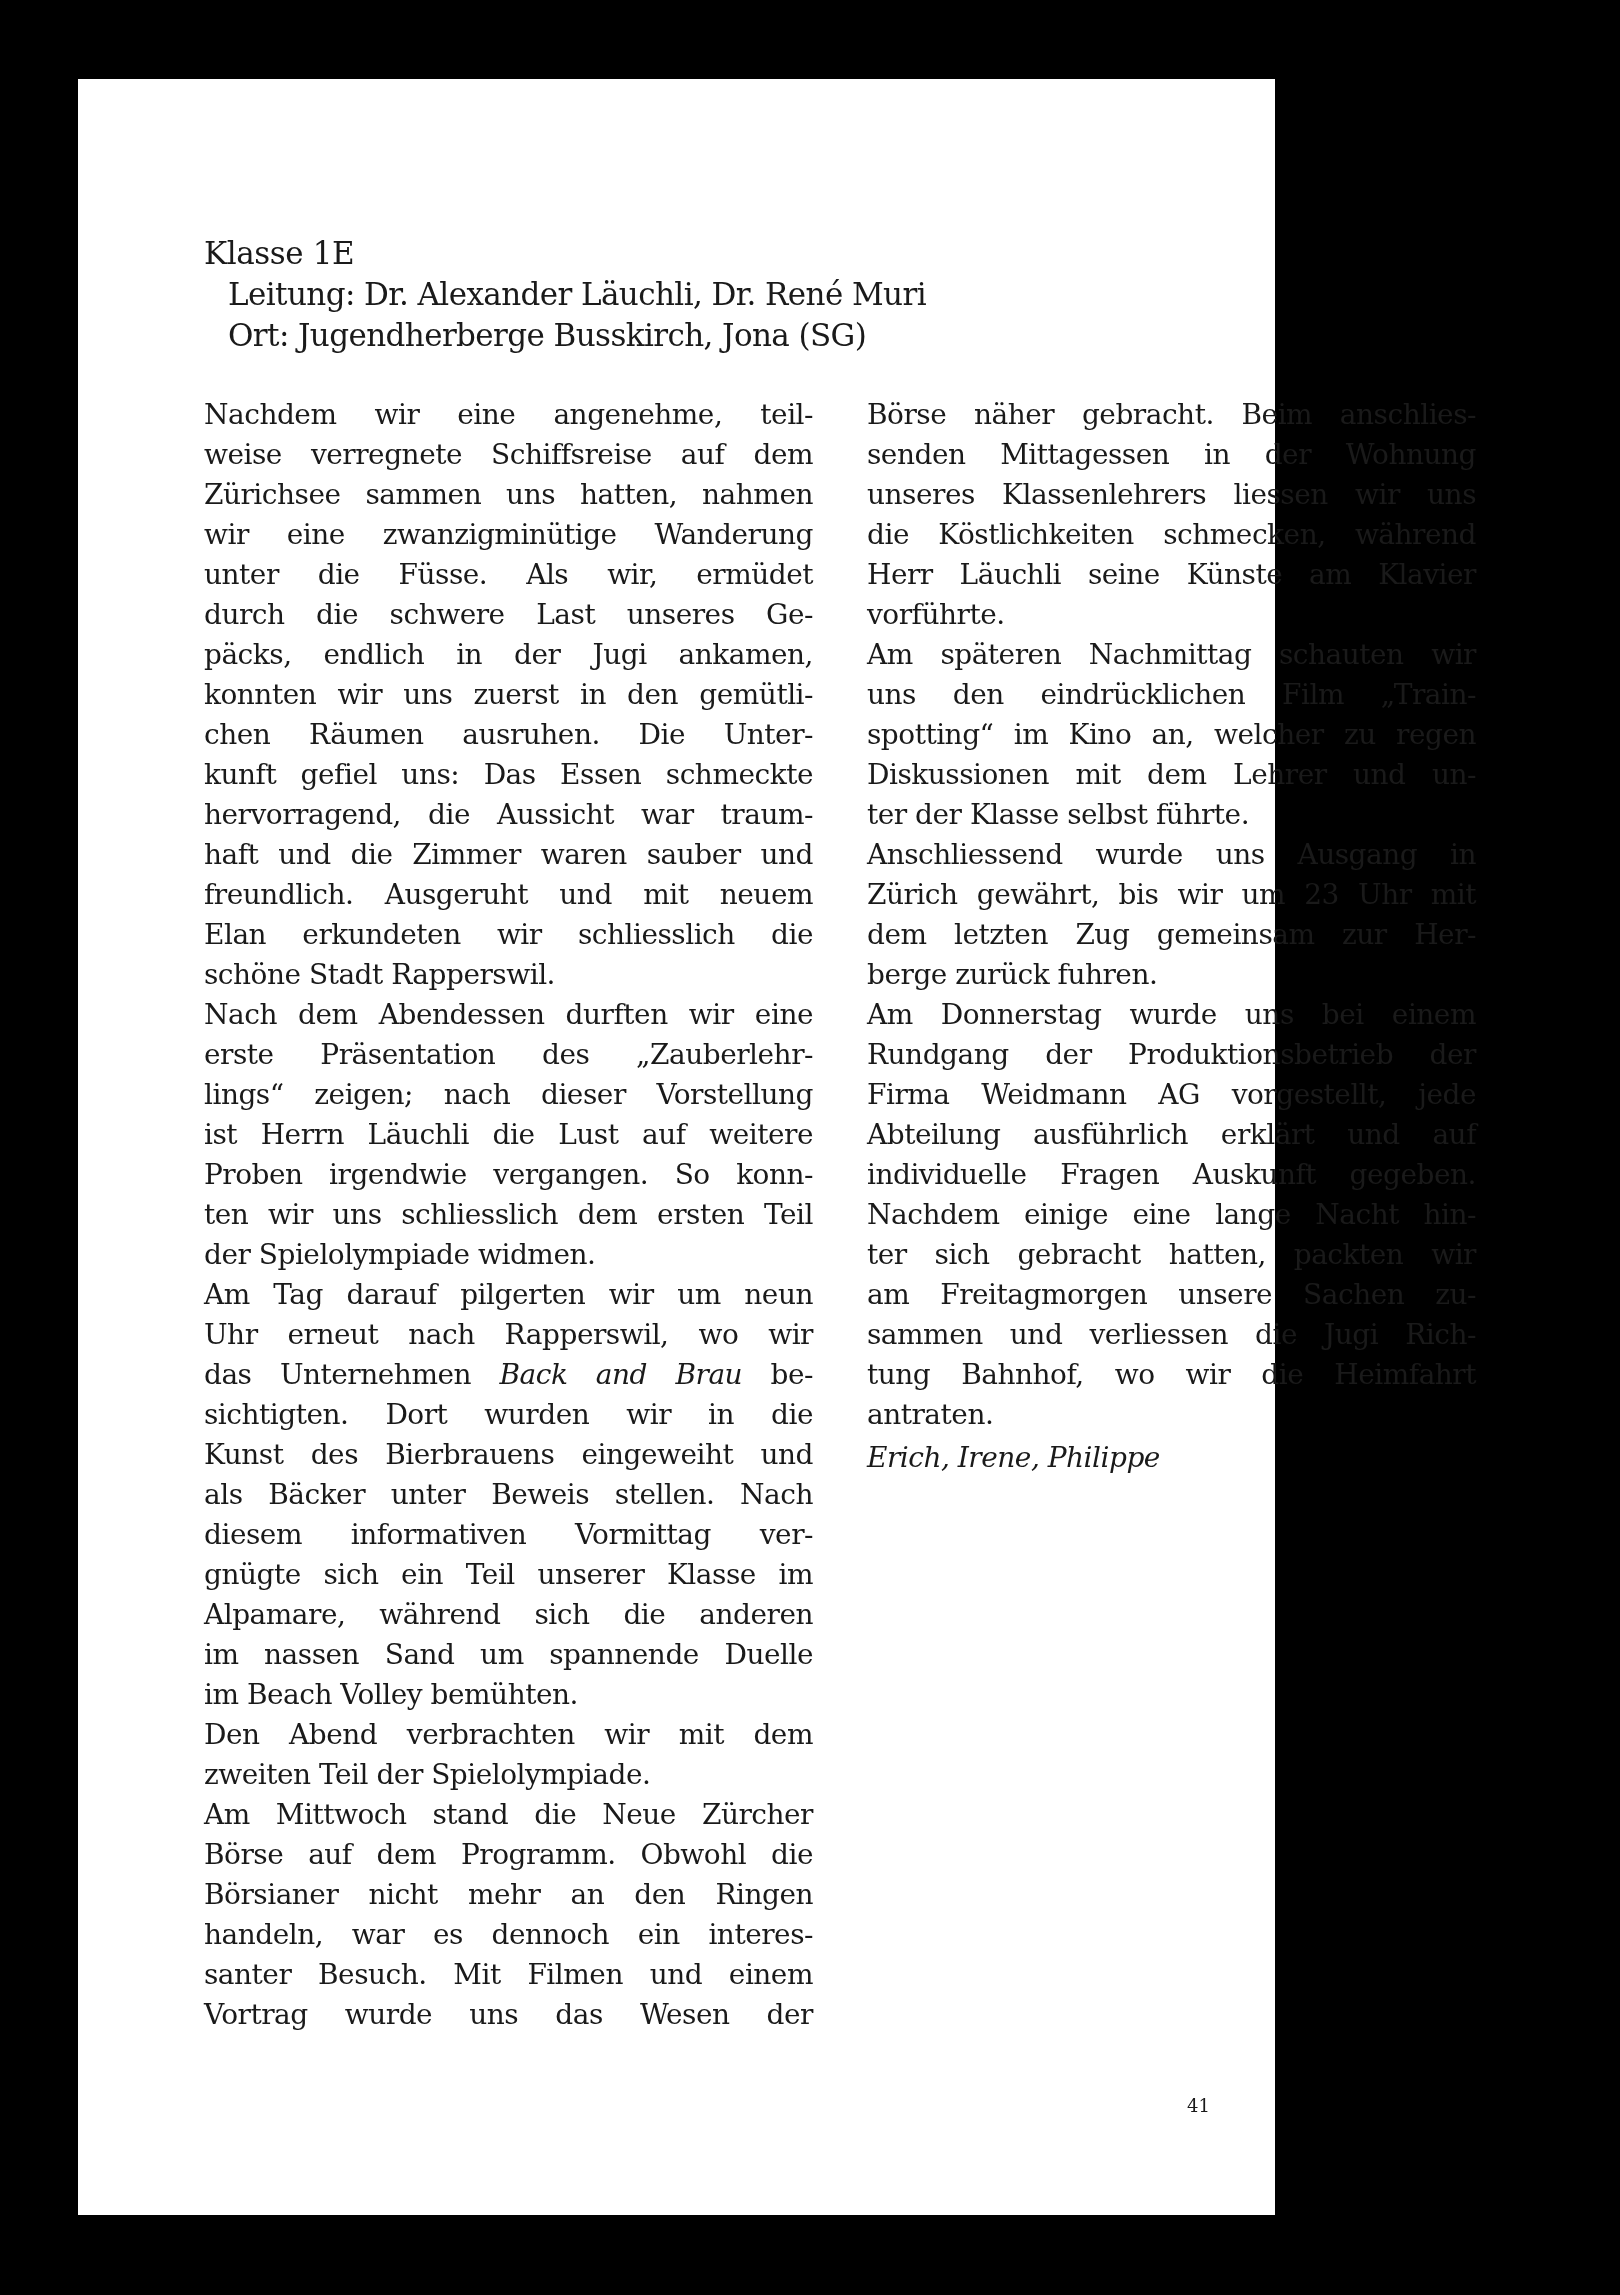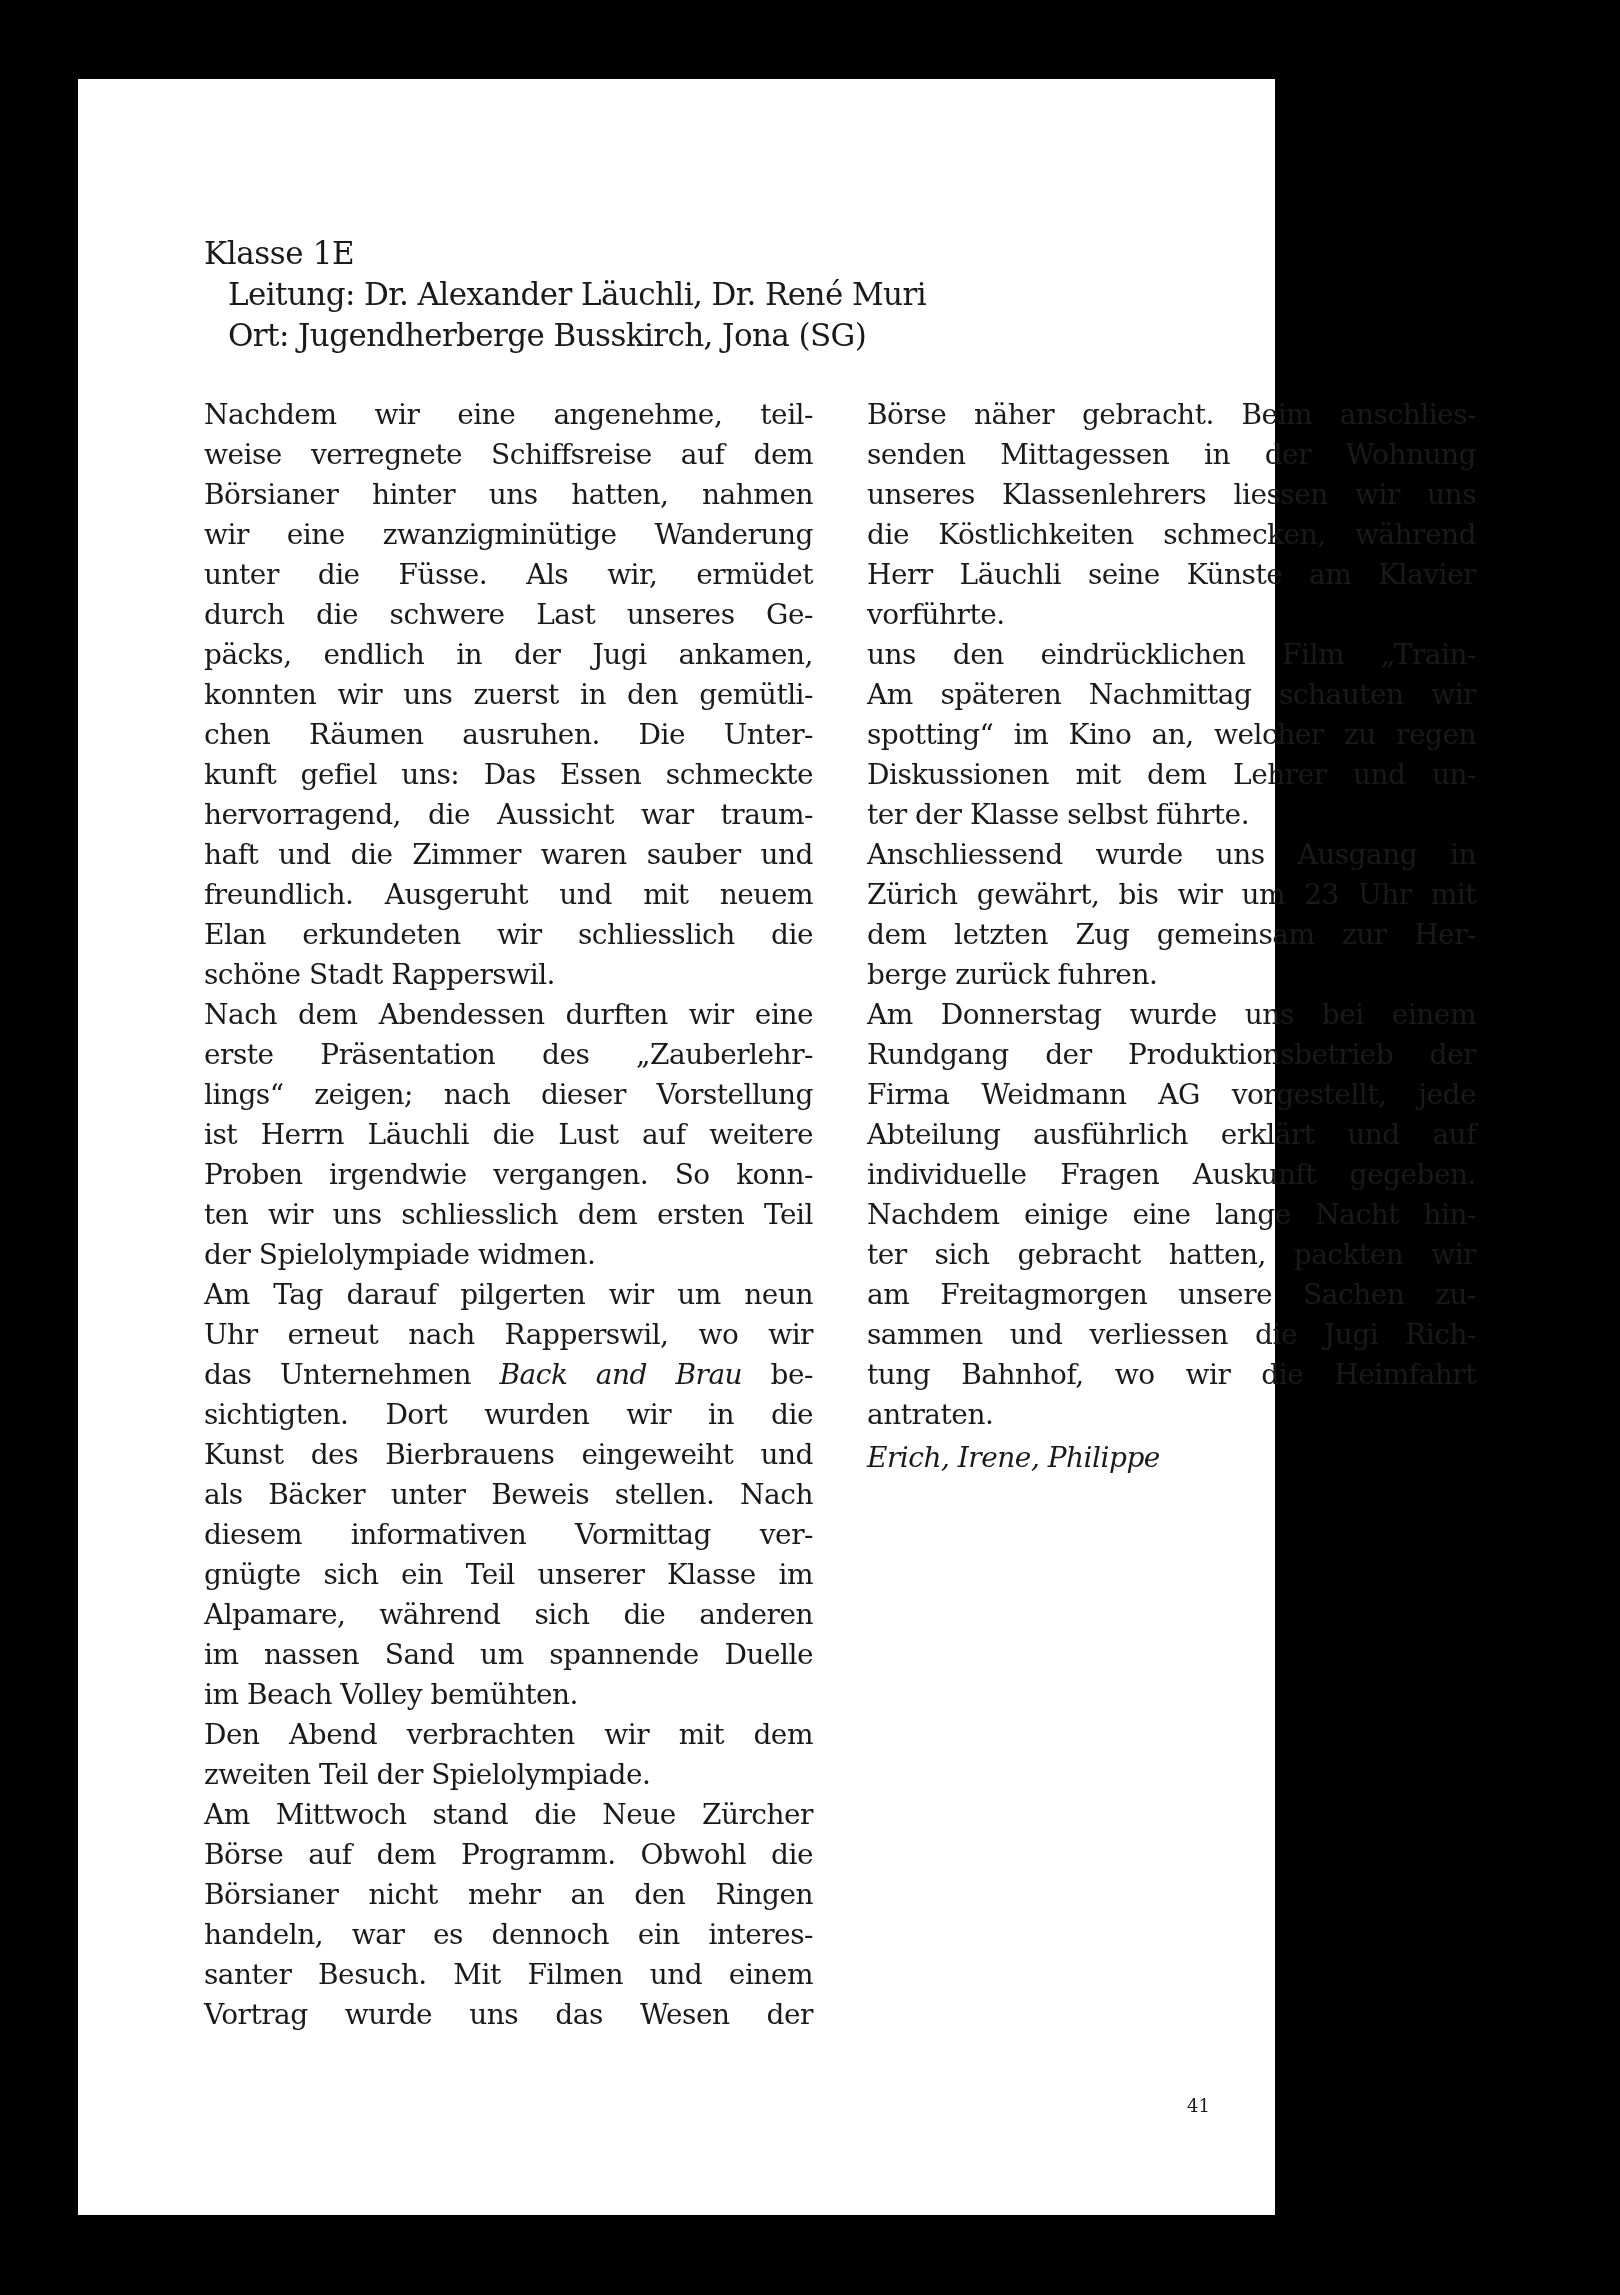--- a/index.html
+++ b/index.html
@@ -84,21 +84,21 @@
 
   <div class="header">
     <div class="title">Klasse 1E</div>
     <div class="meta">Leitung: Dr. Alexander Läuchli, Dr. René Muri</div>
     <div class="meta">Ort: Jugendherberge Busskirch, Jona (SG)</div>
   </div>
 
   <div class="col left">
     <span class="line">Nachdem wir eine angenehme, teil-</span>
     <span class="line">weise verregnete Schiffsreise auf dem</span>
-    <span class="line">Börsianer hinter uns hatten, nahmen</span>
+    <span class="line">Zürichsee sammen uns hatten, nahmen</span>
     <span class="line">wir eine zwanzigminütige Wanderung</span>
     <span class="line">unter die Füsse. Als wir, ermüdet</span>
     <span class="line">durch die schwere Last unseres Ge-</span>
     <span class="line">päcks, endlich in der Jugi ankamen,</span>
     <span class="line">konnten wir uns zuerst in den gemütli-</span>
     <span class="line">chen Räumen ausruhen. Die Unter-</span>
     <span class="line">kunft gefiel uns: Das Essen schmeckte</span>
     <span class="line">hervorragend, die Aussicht war traum-</span>
     <span class="line">haft und die Zimmer waren sauber und</span>
     <span class="line">freundlich. Ausgeruht und mit neuem</span>
@@ -132,22 +132,22 @@
     <span class="line">Vortrag wurde uns das Wesen der</span>
   </div>
 
   <div class="col right">
     <span class="line">Börse näher gebracht. Beim anschlies-</span>
     <span class="line">senden Mittagessen in der Wohnung</span>
     <span class="line">unseres Klassenlehrers liessen wir uns</span>
     <span class="line">die Köstlichkeiten schmecken, während</span>
     <span class="line">Herr Läuchli seine Künste am Klavier</span>
     <span class="line last">vorführte.</span>
+    <span class="line">Am späteren Nachmittag schauten wir</span>
     <span class="line">uns den eindrücklichen Film „Train-</span>
-    <span class="line">Am späteren Nachmittag schauten wir</span>
     <span class="line">spotting“ im Kino an, welcher zu regen</span>
     <span class="line">Diskussionen mit dem Lehrer und un-</span>
     <span class="line last">ter der Klasse selbst führte.</span>
     <span class="line">Anschliessend wurde uns Ausgang in</span>
     <span class="line">Zürich gewährt, bis wir um 23 Uhr mit</span>
     <span class="line">dem letzten Zug gemeinsam zur Her-</span>
     <span class="line last">berge zurück fuhren.</span>
     <span class="line">Am Donnerstag wurde uns bei einem</span>
     <span class="line">Rundgang der Produktionsbetrieb der</span>
     <span class="line">Firma Weidmann AG vorgestellt, jede</span>

